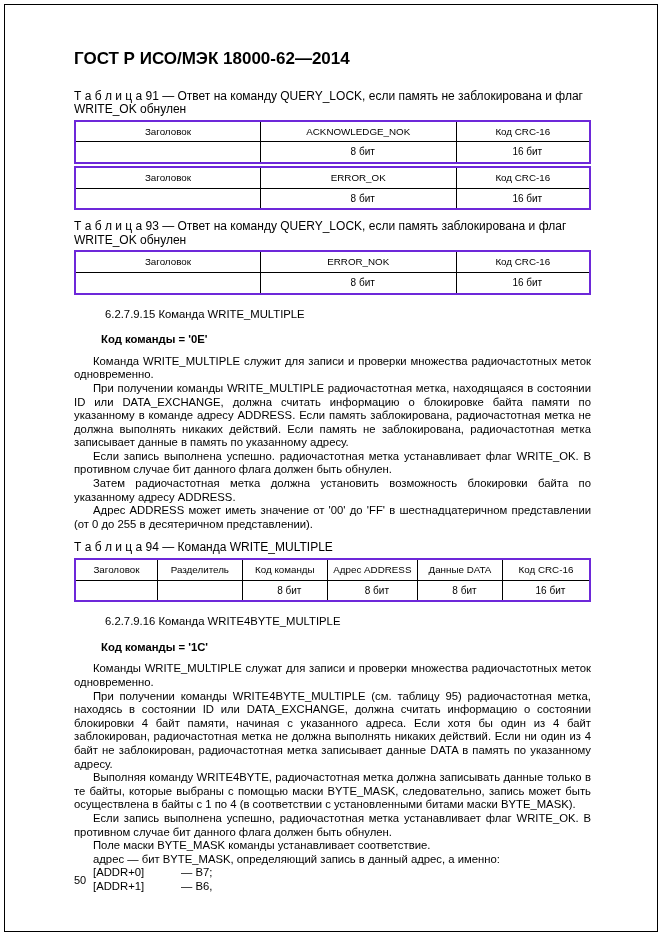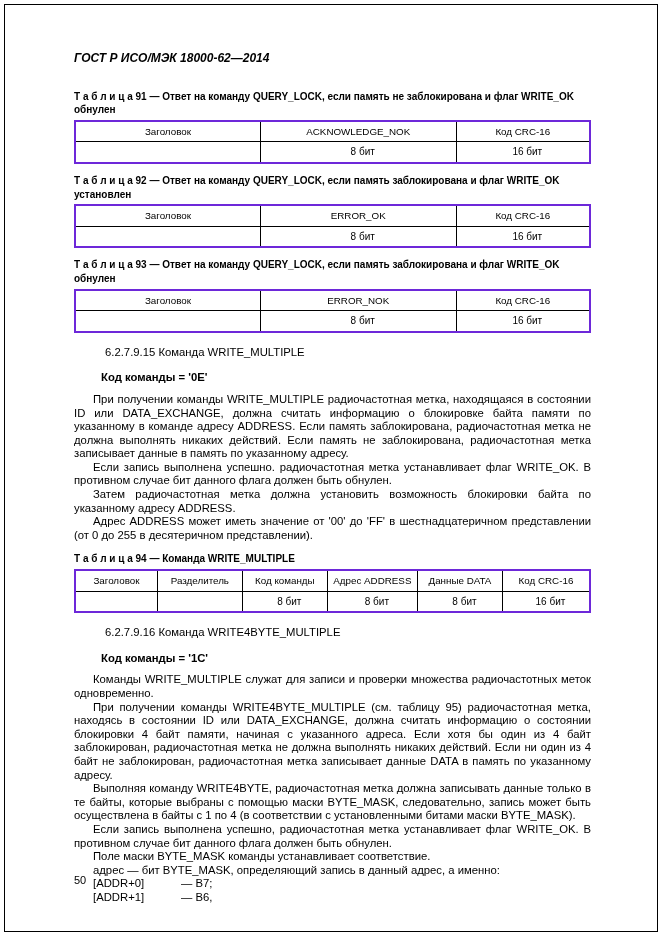--- a/index.html
+++ b/index.html
@@ -4,23 +4,23 @@
 <style>
   * { box-sizing: border-box; }
   html, body { margin: 0; padding: 0; }
   body {
     width: 662px; height: 936px; background: #ffffff;
     font-family: "Liberation Sans", sans-serif; color: #000;
   }
   .page { position: relative; width: 662px; height: 936px; overflow: hidden; background: #fff; }
   .frame { position: absolute; left: 4px; top: 4px; right: 4px; bottom: 4px; border: 1px solid #000; pointer-events: none; }
   .content { position: absolute; left: 74px; top: 52px; width: 517px; font-size: 11.3px; line-height: 13.6px; }
-  .doc-header { font-weight: bold; font-size: 12px; margin-bottom: 24px; font-style: italic; }
+  .doc-header { font-weight: bold; font-size: 17px; margin-bottom: 24px; }
 
-  .tcap { font-size: 10px; margin: 10px 0 3px 0; font-weight: bold; }
+  .tcap { font-size: 12px; margin: 10px 0 3px 0; }
   .tcap.first { margin-top: 0; }
   table.gt { width: 100%; border-collapse: collapse; border: 2px solid #6d28d9; font-size: 10px; margin-bottom: 2px; table-layout: fixed; }
   .gt th, .gt td { border: 1px solid #000; text-align: center; vertical-align: middle; padding: 3px 2px; font-weight: normal; height: 20px; }
   .gt th { font-size: 9.8px; }
   .gt td { font-size: 10px; height: 17px; padding-left: 11px; }
 
   .sec { margin-top: 13px; }
   p.head { margin: 12px; text-indent: 19px; font-weight: normal; }
   p.code { margin: 8px; text-indent: 19px; font-weight: bold; }
   p.body { margin: 0; text-indent: 19px; text-align: justify; }
@@ -51,21 +51,20 @@
           <th>Код CRC-16</th>
         </tr>
         <tr>
           <td></td>
           <td>8 бит</td>
           <td>16 бит</td>
         </tr>
       </tbody>
     </table>
 
-    <p class="tcap">Т а б л и ц а  92 — Ответ на команду QUERY_LOCK, если память заблокирована и флаг WRITE_OK установлен</p>
     <table class="gt">
       <colgroup>
           <col style="width:36%">
           <col style="width:38%">
           <col style="width:26%">
         </colgroup>
       <tbody>
         <tr>
           <th>Заголовок</th>
           <th>ERROR_OK</th>
@@ -96,20 +95,21 @@
           <td></td>
           <td>8 бит</td>
           <td>16 бит</td>
         </tr>
       </tbody>
     </table>
 
     <div class="sec">
       <p class="head">6.2.7.9.15 Команда WRITE_MULTIPLE</p>
       <p class="code">Код команды = '0Е'</p>
+      <p class="body">Команда WRITE_MULTIPLE служит для записи и проверки множества радиочастотных меток одновременно.</p>
       <p class="body">При получении команды WRITE_MULTIPLE радиочастотная метка, находящаяся в состоянии ID или DATA_EXCHANGE, должна считать информацию о блокировке байта памяти по указанному в команде адресу ADDRESS. Если память заблокирована, радиочастотная метка не должна выполнять никаких действий. Если память не заблокирована, радиочастотная метка записывает данные в память по указанному адресу.</p>
       <p class="body">Если запись выполнена успешно. радиочастотная метка устанавливает флаг WRITE_OK. В противном случае бит данного флага должен быть обнулен.</p>
       <p class="body">Затем радиочастотная метка должна установить возможность блокировки байта по указанному адресу ADDRESS.</p>
       <p class="body">Адрес ADDRESS может иметь значение от '00' до 'FF' в шестнадцатеричном представлении (от 0 до 255 в десятеричном представлении).</p>
     </div>
 
     <p class="tcap" style="">Т а б л и ц а  94 — Команда WRITE_MULTIPLE</p>
     <table class="gt">
       <colgroup>
           <col style="width:16%">

